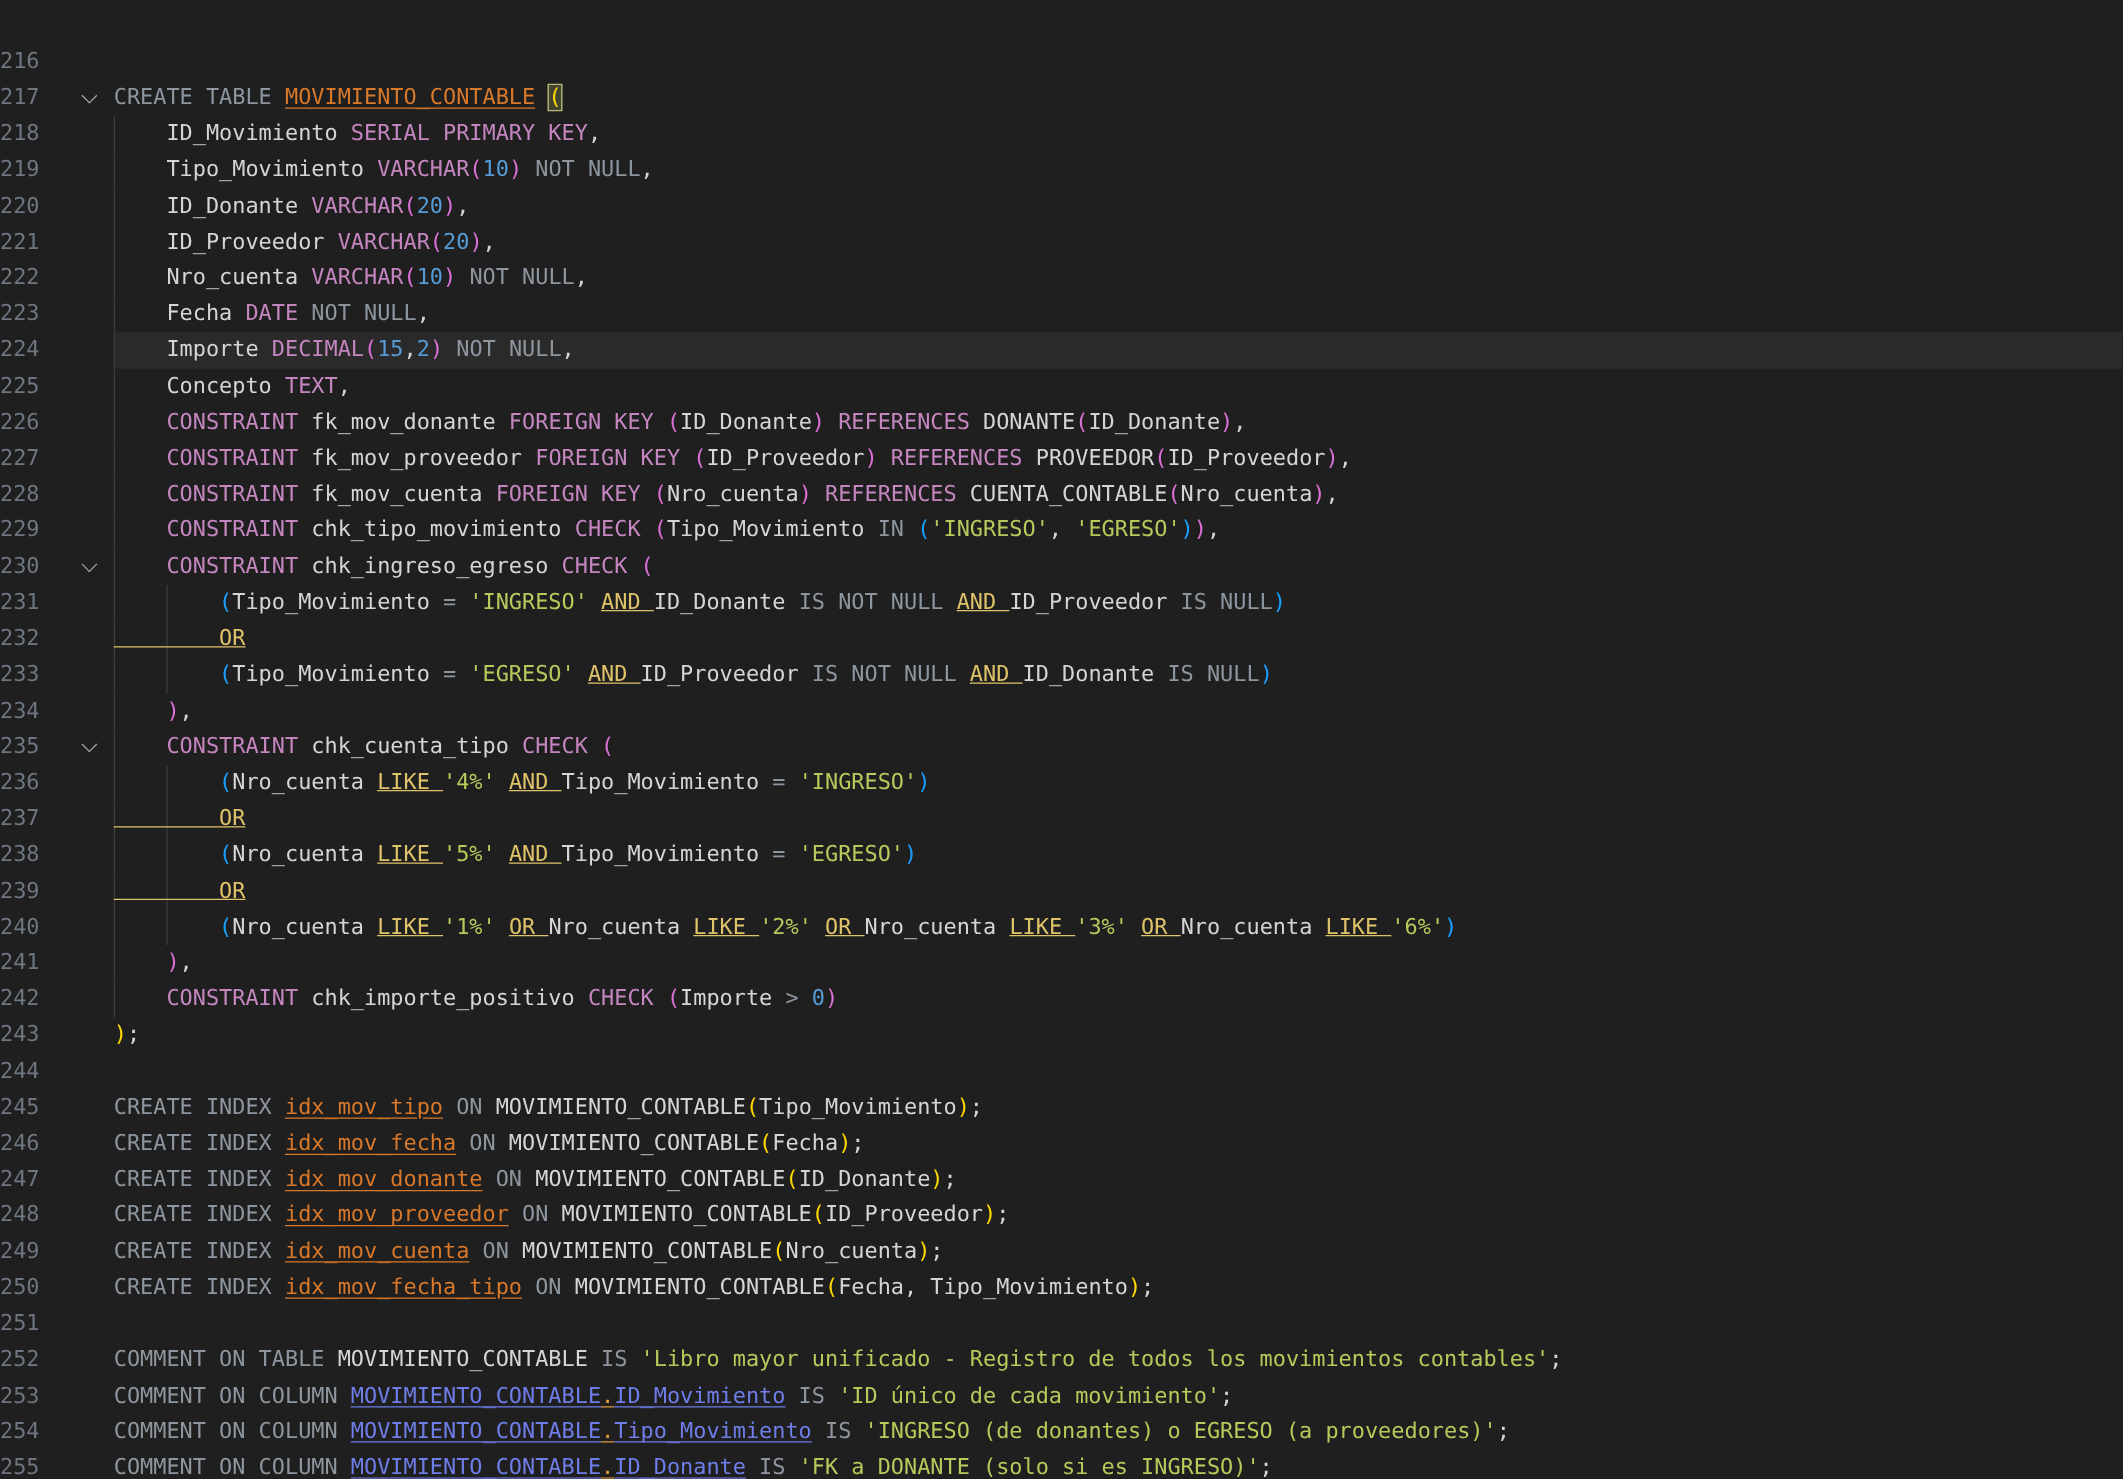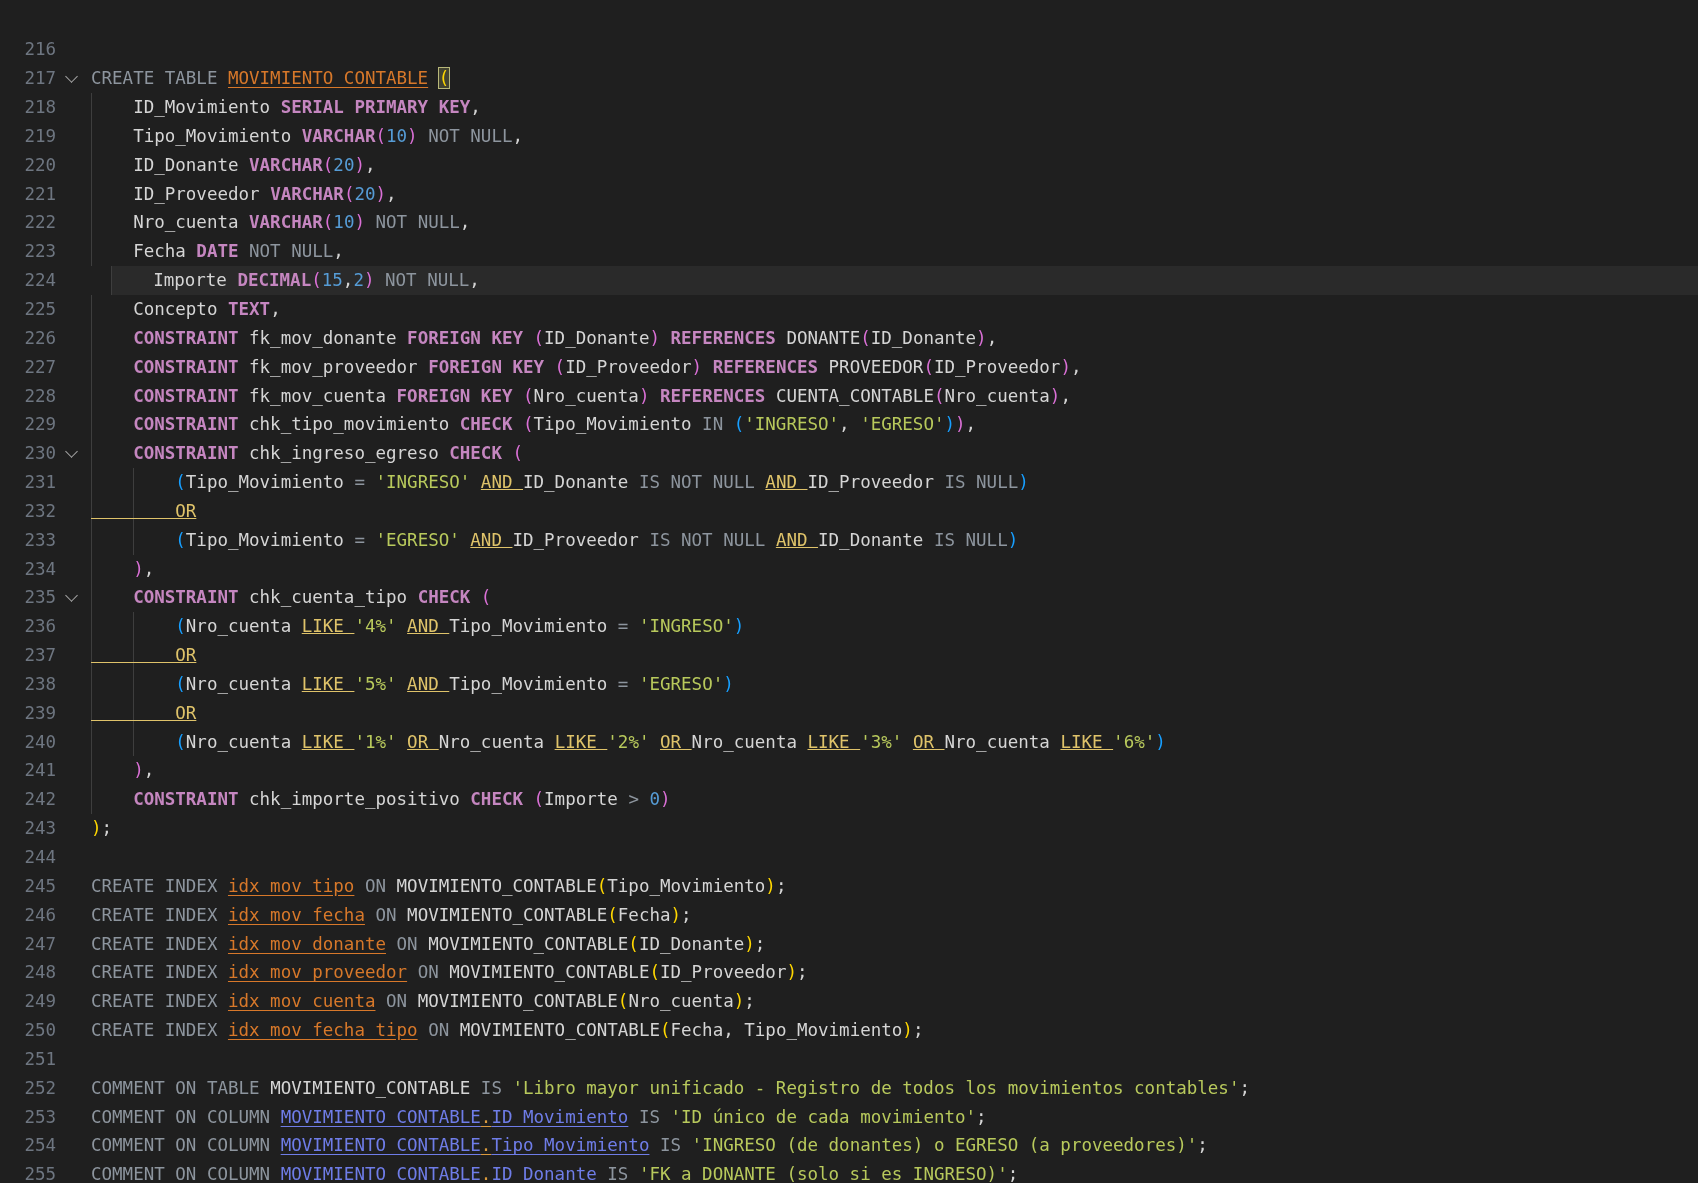--- a/index.html
+++ b/index.html
@@ -11,40 +11,39 @@
   #editor {
     font-family:"DejaVu Sans Mono","Liberation Mono",monospace;
     font-size:17.5px;
     line-height:28.85px;
     margin-top:-22.3px;
     white-space:pre;
   }
   .line { display:flex; height:28.85px; }
   .ln {
     width:56px; flex:none;
-    text-align:right;
     color:var(--lineNumber,#6E7681);
     user-select:none;
   }
   .fold { width:35px; flex:none; position:relative; }
   .chev {
     position:absolute; left:11px; top:8px;
     width:8px; height:8px;
     border-right:1.7px solid var(--chevron,#A6A6A6);
     border-bottom:1.7px solid var(--chevron,#A6A6A6);
     transform:rotate(45deg);
   }
   .body { flex:1; position:relative; }
-  .line.hl .body { background:var(--lineHighlight,#2A2A2A);margin-left:20px; }
+  .line.hl .body { background:var(--lineHighlight,#2A2A2A); }
   .guide {
     position:absolute; top:0; bottom:0; width:1px;
     background:var(--guide,#3E3E3E);
   }
   .tk { position:relative; }
-  .kw  { color:var(--kw,#C586C0);font-weight:bold; }
+  .kw  { color:var(--kw,#C586C0); }
   .gr  { color:var(--gr,#8D959E); }
   .id  { color:var(--id,#D5D5D5); }
   .st  { color:var(--st,#B8C95C); }
   .op  { color:var(--op,#DFC36A);text-decoration:underline; }
   .nm  { color:var(--nm,#569CD6); }
   .b0  { color:var(--b0,#FFD700); }
   .b1  { color:var(--b1,#DA70D6); }
   .b2  { color:var(--b2,#179FFF); }
   .b0m {
     color:var(--b0,#FFD700);

